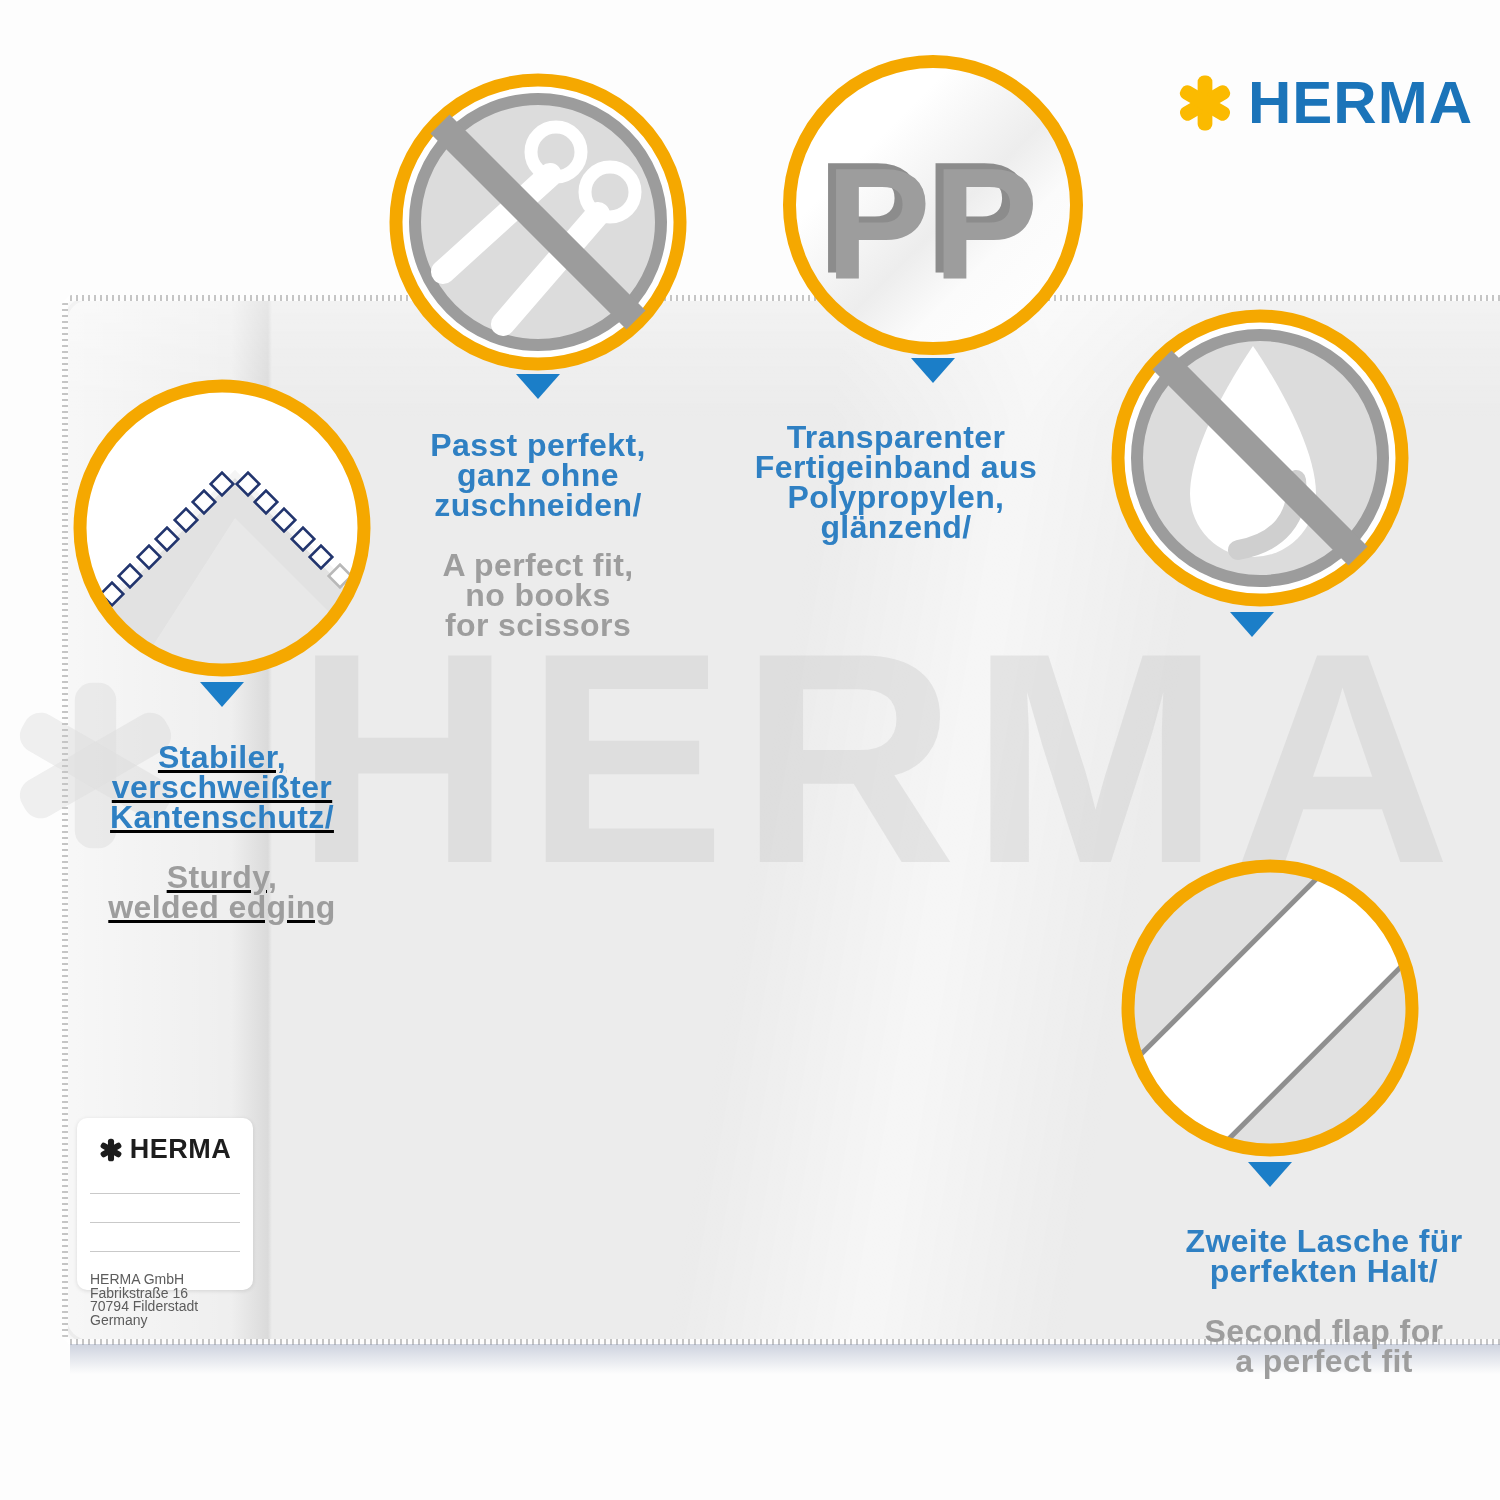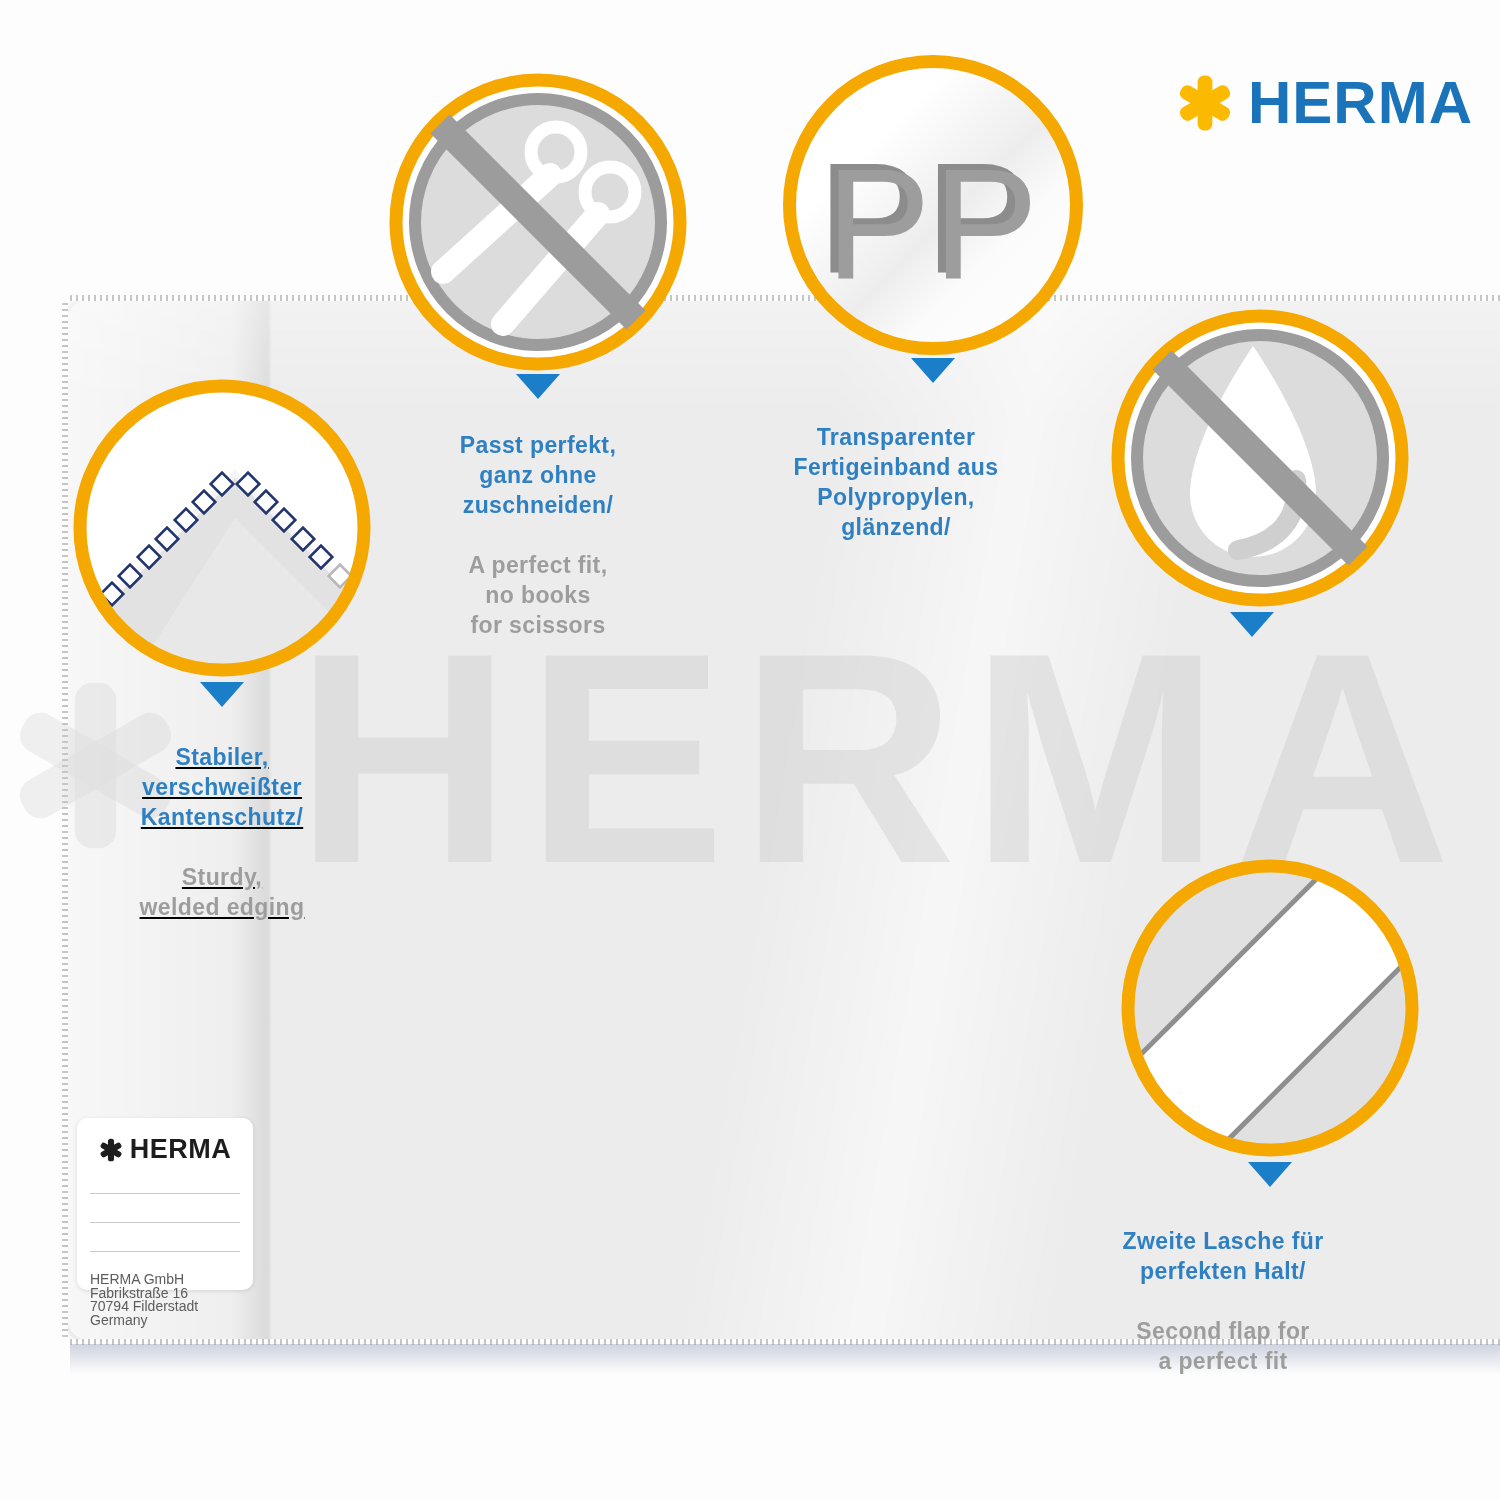--- a/index.html
+++ b/index.html
@@ -59,46 +59,46 @@
   .c-pp      {left:783px;  top:55px;}
   .c-drop    {left:1110px; top:308px;}
   .c-flap    {left:1120px; top:858px;}
   .pp-circle{
     box-sizing:border-box; border-radius:50%;
     border:13px solid #F5A800;
     background:linear-gradient(135deg,#ffffff 28%,#ededed 55%,#fbfbfb 70%,#ffffff 100%);
     display:flex; align-items:center; justify-content:center;
   }
   .pp-text{
-    font-size:158px; font-weight:normal; color:#9d9d9d; letter-spacing:2px;
+    font-size:158px; font-weight:bold; color:#9d9d9d; letter-spacing:2px;
     text-shadow:-8px -6px 0 #8c8c8c;
     margin-top:37px;
   }
   .arrow{
     position:absolute; width:0; height:0;
     border-left:22px solid transparent; border-right:22px solid transparent;
     border-top:25px solid #1B7EC8;
   }
   .a-corner  {left:200px;  top:682px;}
   .a-scissors{left:516px;  top:374px;}
   .a-pp      {left:911px;  top:358px;}
   .a-drop    {left:1230px; top:612px;}
   .a-flap    {left:1248px; top:1162px;}
   .txt{
     position:absolute; width:320px; text-align:center;
-    font-weight:bold; font-size:23px; line-height:30px; letter-spacing:.4px;
+    font-weight:bold; font-size:32px; line-height:30px; letter-spacing:.4px;
     white-space:pre-line;
   }
   .txt .de{color:#2F80C3;}
   .txt .en{color:#9D9D9D;}
   .t-corner  {left:62px;   top:712px;text-decoration:underline;}
   .t-scissors{left:378px;  top:400px;}
   .t-pp      {left:736px;  top:392px;}
   .t-drop    {left:1086px; top:644px;}
-  .t-flap    {left:1048px; top:1196px; width:350px;}
+  .t-flap    {left:1149px; top:1196px; width:350px;}
   
   .label{
     position:absolute; left:77px; top:1118px; width:176px; height:172px;
     background:#ffffff; border-radius:10px;
     box-shadow:0 1px 4px rgba(0,0,0,.12);
   }
   .label-logo{display:flex; align-items:center; justify-content:center; gap:7px; margin-top:16px;}
   .label-logo .label-brand{font-size:27px; font-weight:bold; color:#1d1d1d; letter-spacing:.5px;}
   .label-line{border:0; border-top:1.5px solid #c9c9c9; margin:0; position:absolute; left:13px; width:150px;}
   .ll-1{top:75px;} .ll-2{top:104px;} .ll-3{top:133px;}

